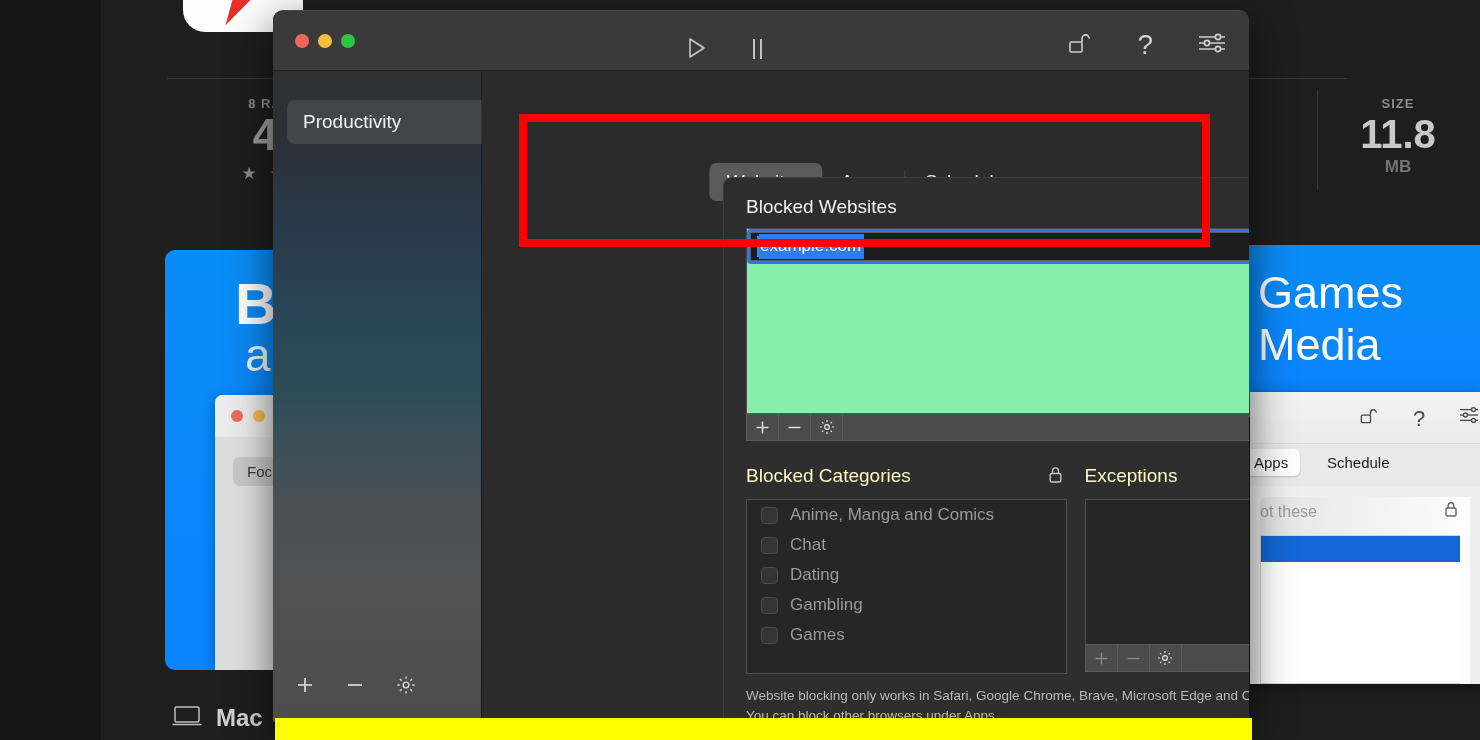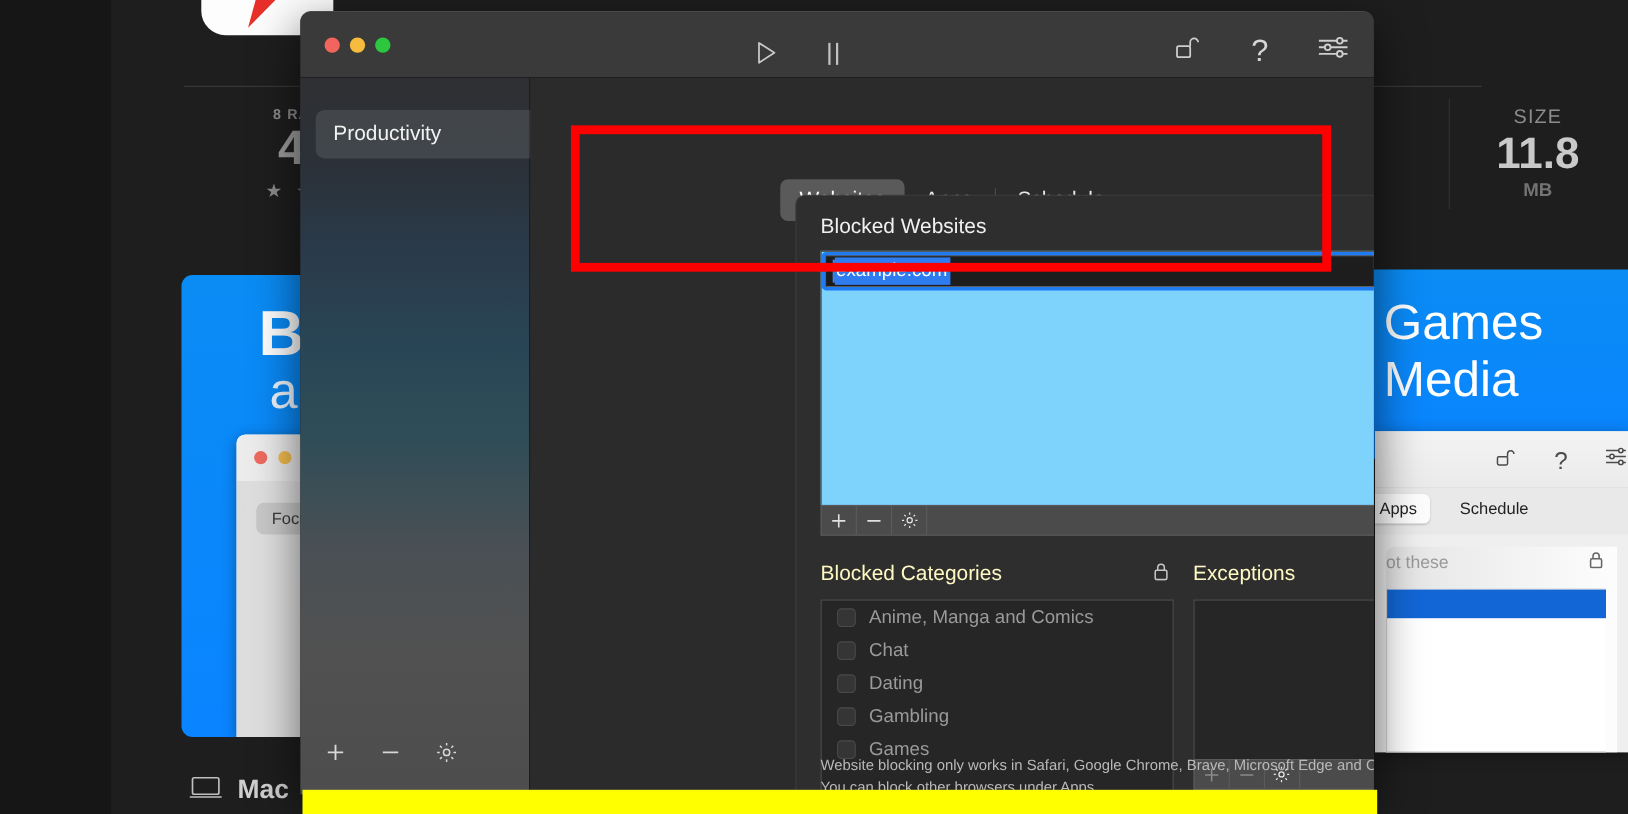--- a/index.html
+++ b/index.html
@@ -41,21 +41,21 @@
     position: absolute; left: 190px; top: 96px; width: 150px;
     text-align: center; color: #8c8c8c;
   }
   .bg-ratings-label { font-size: 13px; letter-spacing: 1px; font-weight: 600; }
   .bg-ratings-value { font-size: 44px; font-weight: 700; color: #9d9d9d; margin-top: 2px; line-height: 1; }
   .bg-stars { font-size: 17px; color: #8c8c8c; letter-spacing: 4px; margin-top: 6px; }
   .bg-size-col {
     position: absolute; right: 22px; top: 96px; width: 120px;
     text-align: center; color: #8c8c8c;
   }
-  .bg-size-label { font-size: 18px; letter-spacing: 1px; font-weight: 400; }
+  .bg-size-label { font-size: 13px; letter-spacing: 1px; font-weight: 700; }
   .bg-size-value { font-size: 40px; font-weight: 700; color: #c9c9c9; line-height: 1.05; margin-top: 2px; }
   .bg-size-unit { font-size: 17px; font-weight: 600; color: #737373; margin-top: 2px; }
   .bg-vert-divider {
     position: absolute; right: 162px; top: 90px; width: 1px; height: 100px;
     background: #343434;
   }
 
   
   .bg-card-left {
     position: absolute; left: 165px; top: 250px; width: 200px; height: 420px;
@@ -207,21 +207,21 @@
     background: #2e2e2e; border: 1px solid #3d3d3d; border-radius: 9px;
   }
   .panel-inner { position: absolute; inset: 0; padding: 18px 22px; }
 
   .sect-head {
     display: flex; align-items: baseline; justify-content: space-between;
   }
   .sect-title { font-size: 19px; color: #f0f0f0; }
 
   .list-box {
-    margin-top: 10px; height: 231px; background: #7dd3fc;
+    margin-top: 10px; height: 185px; background: #86efac;
     border: 1px solid #4d4d4d; border-bottom: none; position: relative;
   }
   .field-wrap {
     position: absolute; left: 3px; top: 3px; right: 3px; height: 29px;
   }
   .field-focus {
     position: absolute; inset: -3px; border: 3px solid #1f7bf2; border-radius: 4px;
   }
   .field-inner {
     position: absolute; inset: 0; background: #1d1d1d; border: 1px solid #5f5f5f;

